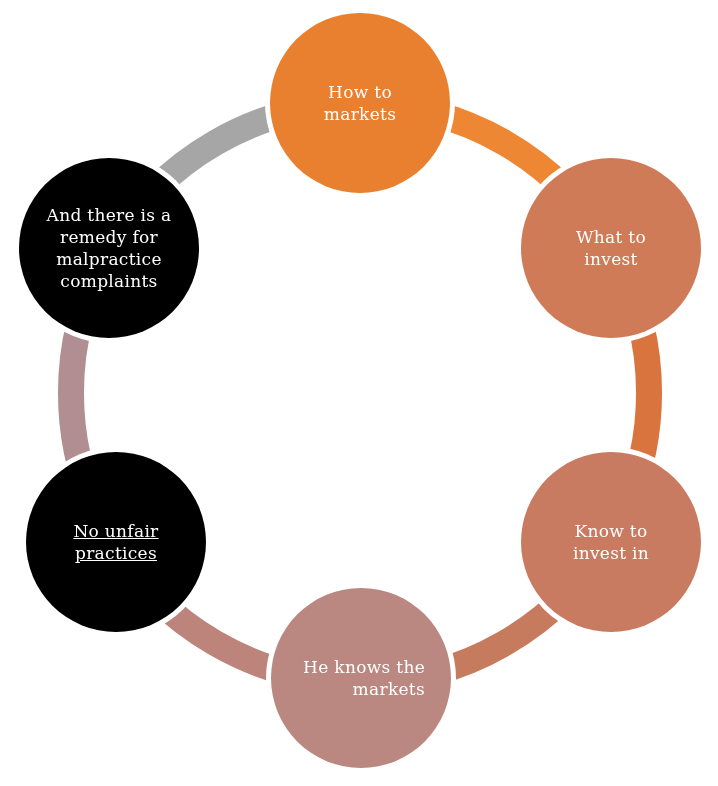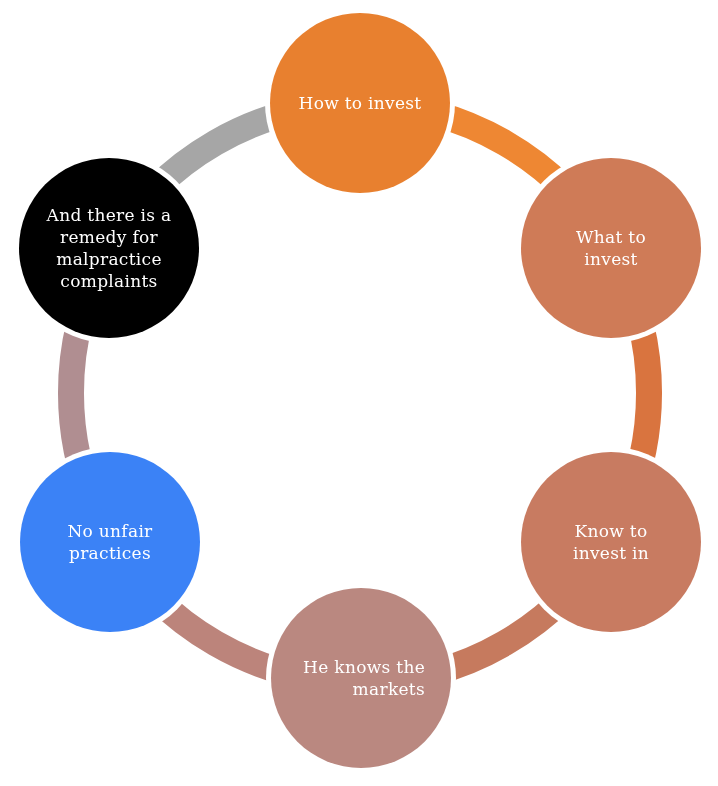--- a/index.html
+++ b/index.html
@@ -46,41 +46,41 @@
     height: 256px;
     left: 232px;
     top: 265px;
     background: #4472C4;
   }
   .node-center span { max-width: 186px; }
   .node-top         { left: 270px; top: 13px;  background: #E8802F; }
   .node-upper-right { left: 521px; top: 158px; background: #CF7B57; }
   .node-lower-right { left: 521px; top: 452px; background: #C87B61; }
   .node-bottom      { left: 271px; top: 588px; background: #BA8880; text-align: right; }
-  .node-lower-left  { left: 20px;  top: 452px; background: #3b82f6; }
+  .node-lower-left  { left: 26px;  top: 452px; background: #000000; text-decoration: underline; }
   .node-upper-left  { left: 19px;  top: 158px; background: #000000; }
 </style>
 </head>
 <body>
 
 <div class="canvas">
 
   <svg class="ring" viewBox="0 0 718 786" aria-hidden="true">
     <g fill="none" stroke-width="26">
       <path d="M 360 104 A 289 289 0 0 1 610.3 248.5" stroke="#EE8733"></path>
       <path d="M 610.3 248.5 A 289 289 0 0 1 610.3 537.5" stroke="#D9743F"></path>
       <path d="M 610.3 537.5 A 289 289 0 0 1 360 682" stroke="#C67A5E"></path>
       <path d="M 360 682 A 289 289 0 0 1 109.7 537.5" stroke="#BC847B"></path>
       <path d="M 109.7 537.5 A 289 289 0 0 1 109.7 248.5" stroke="#B08E91"></path>
       <path d="M 109.7 248.5 A 289 289 0 0 1 360 104" stroke="#A6A6A6"></path>
     </g>
   </svg>
 
   <div class="node node-top">
-    <span>How to invest</span>
+    <span>How to markets</span>
   </div>
 
   <div class="node node-upper-right">
     <span>What to invest</span>
   </div>
 
   <div class="node node-lower-right">
     <span>Know to invest in</span>
   </div>
 

